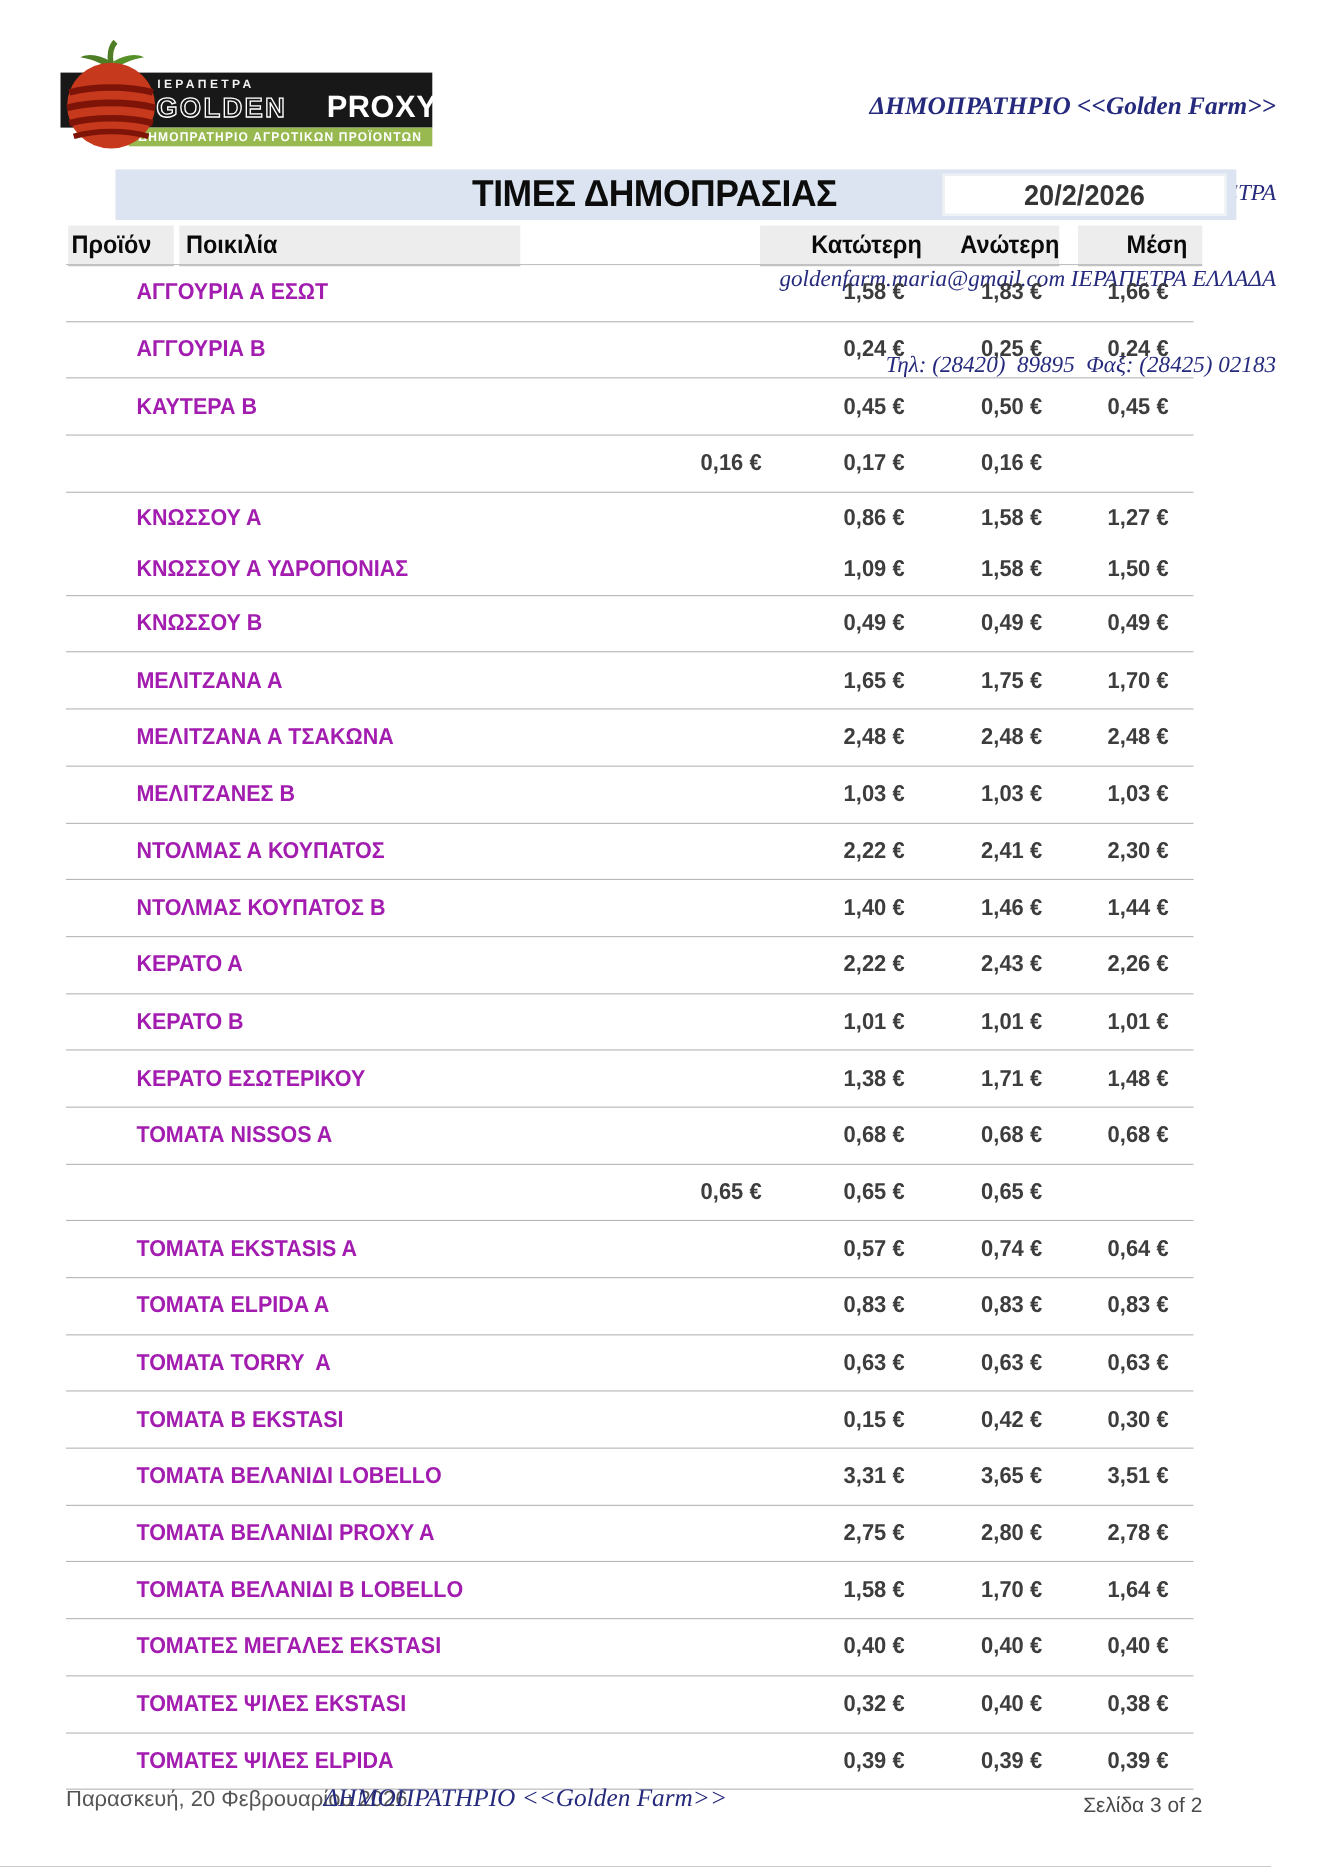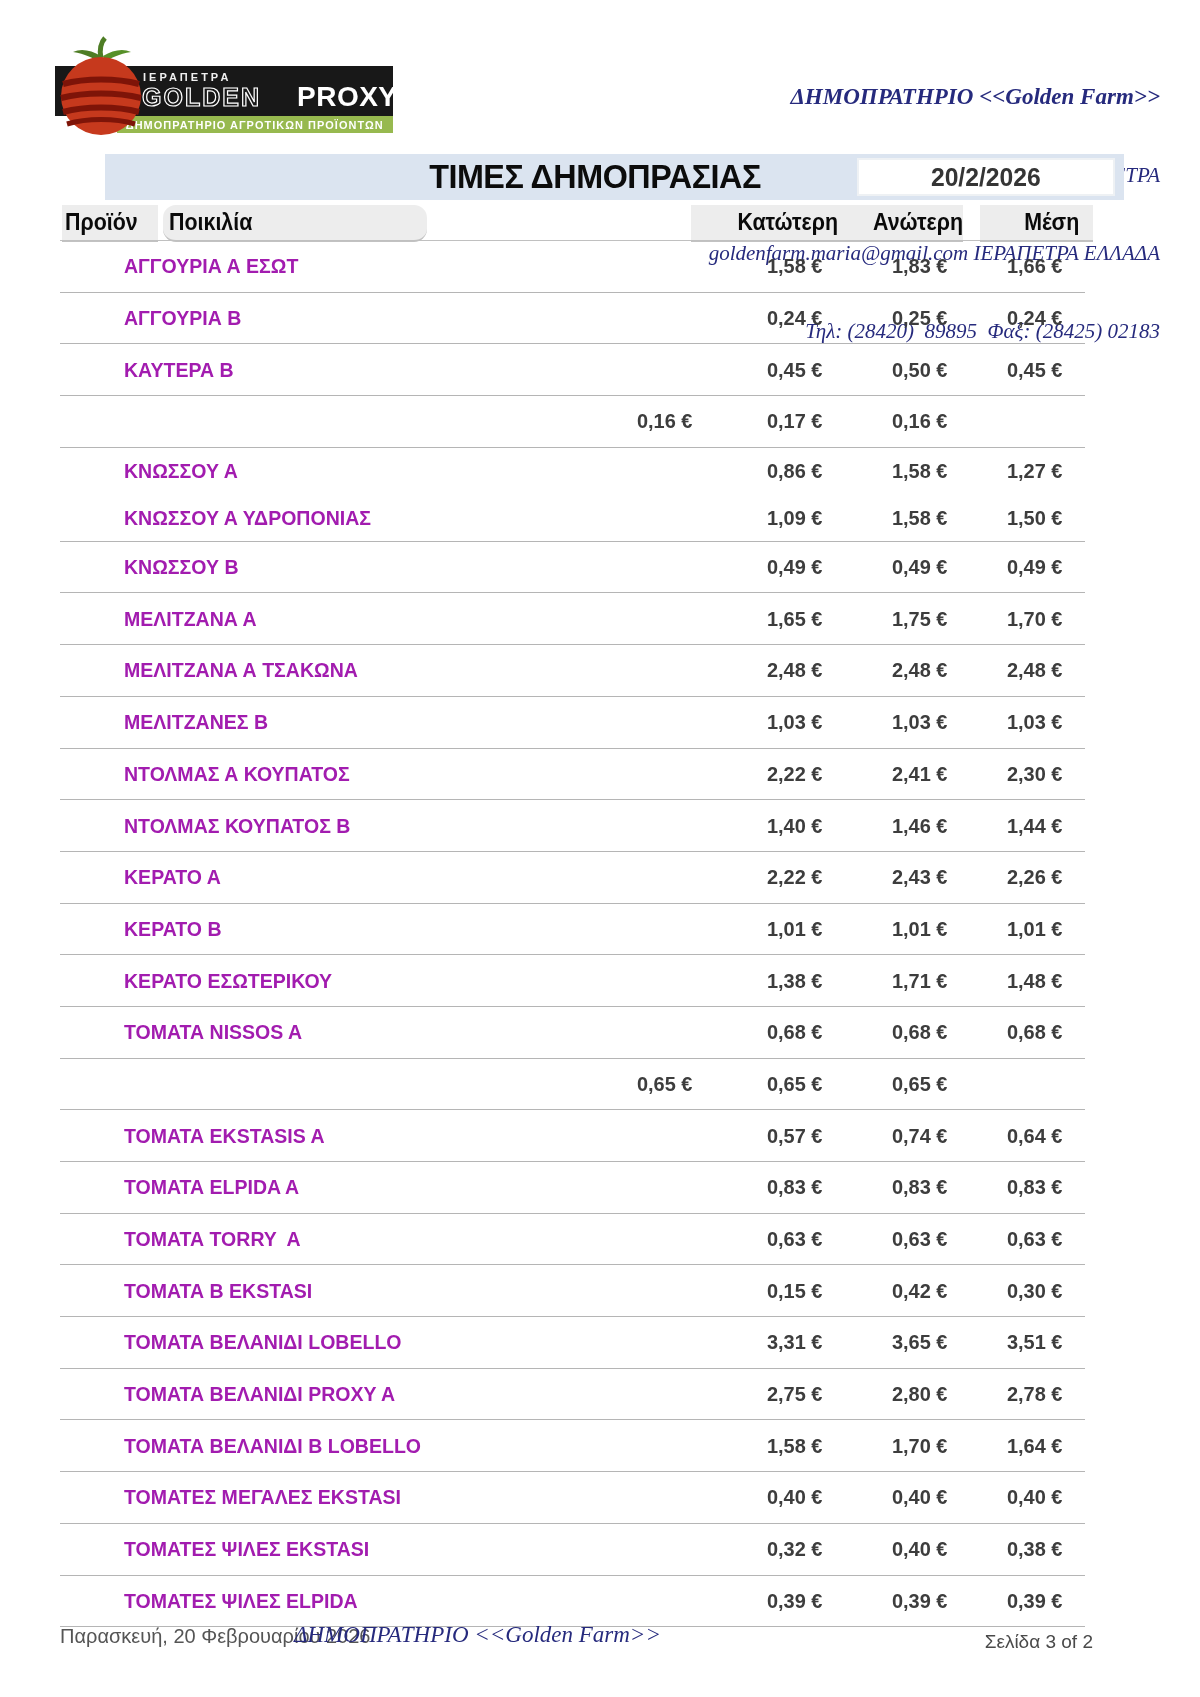--- a/index.html
+++ b/index.html
@@ -35,21 +35,21 @@
   .date-box{position:absolute;left:752px;top:4px;width:258px;height:38px;background:#ffffff;
             border:2px solid #eef1f4;box-sizing:border-box;display:flex;align-items:center;
             justify-content:center;}
   .date-box span{font-size:26px;font-weight:800;color:#353535;transform:scaleX(.95);}
 
   
   .hbox{position:absolute;top:205px;height:35px;background:#ededed;
         border-bottom:2px solid #c2c2c2;box-sizing:content-box;display:flex;align-items:center;}
   .hbox span{font-size:23px;font-weight:800;color:#0a0a0a;transform:scaleX(.93);white-space:nowrap;}
   .hb1{left:62px;width:96px;}  .hb1 span{transform-origin:left;margin-left:3px;}
-  .hb2{left:163px;width:264px;border-radius:13px;}.hb2 span{transform-origin:left;margin-left:6px;}
+  .hb2{left:163px;width:310px;}.hb2 span{transform-origin:left;margin-left:6px;}
   .hb3{left:691px;width:272px;justify-content:flex-end;}
   .hb3 .hlow{width:131px;text-align:right;transform-origin:right;}
   .hb3 .hhigh{width:125px;text-align:right;transform-origin:right;}
   .hb4{left:980px;width:113px;justify-content:flex-end;}
   .hb4 span{margin-right:14px;transform-origin:right;}
   .header-line{position:absolute;left:60px;top:240px;width:1025px;height:1px;background:#c0c0c0;}
 
   
   .table{position:absolute;left:60px;top:241px;width:1025px;}
   .group{border-bottom:1px solid #b5b5b5;}

